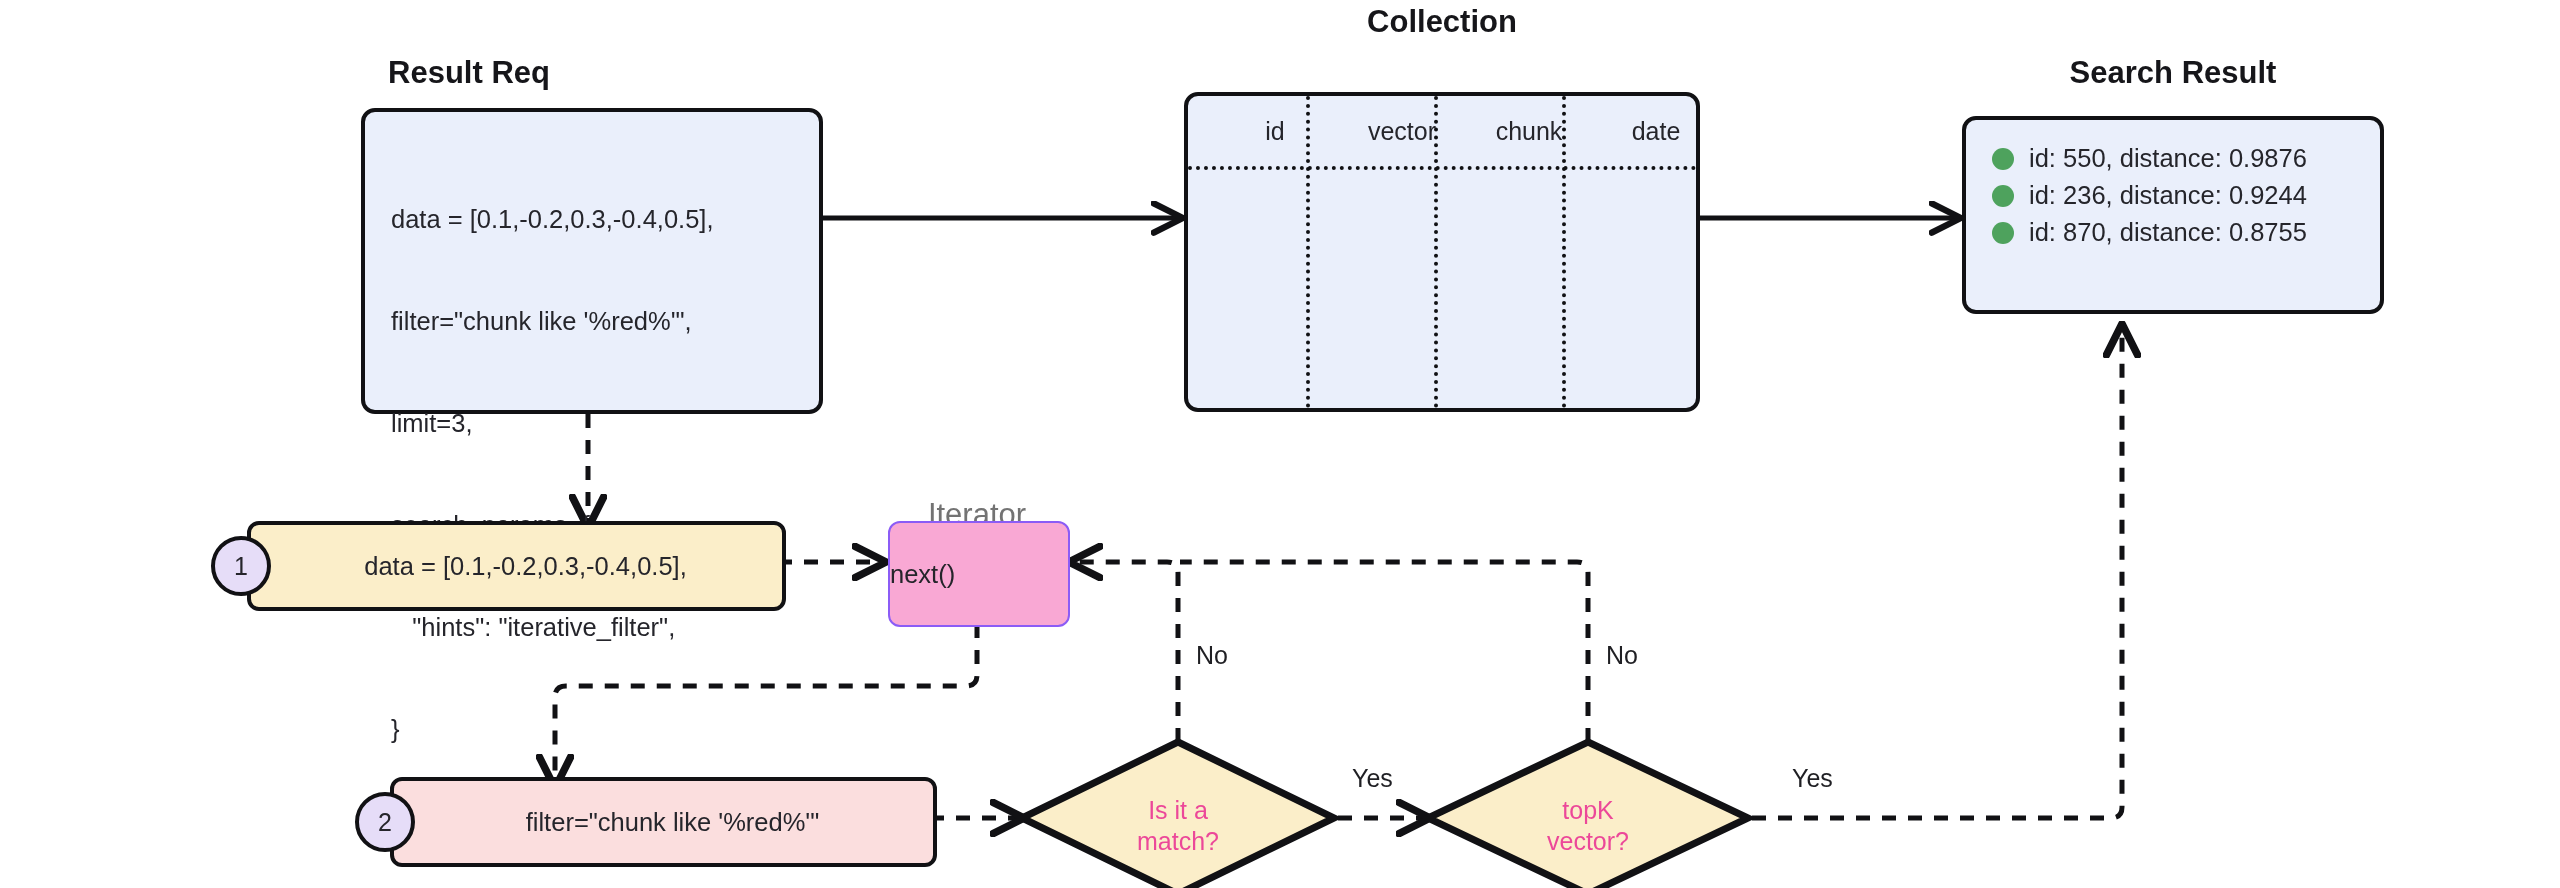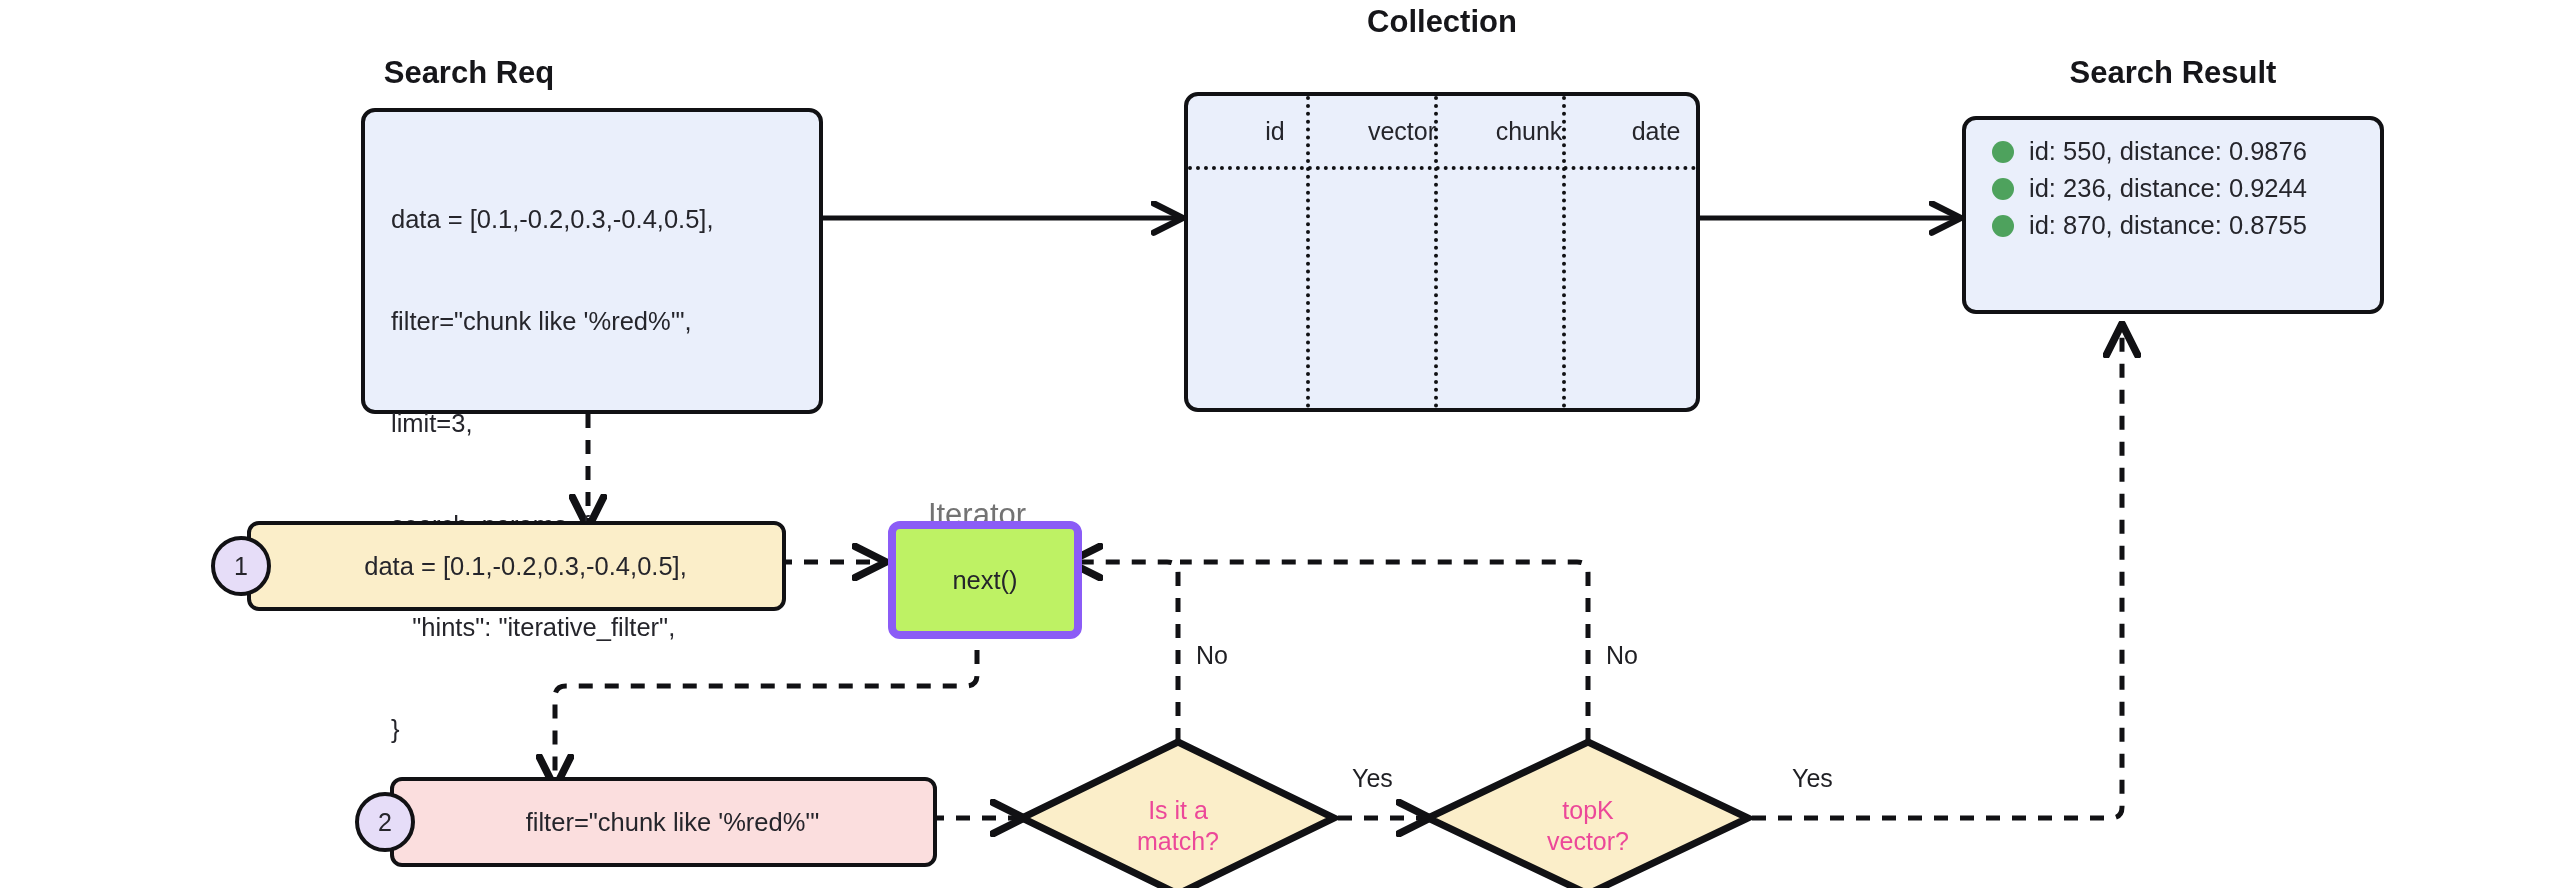--- a/index.html
+++ b/index.html
@@ -100,21 +100,21 @@
     left: 0;
     right: 0;
     height: 0;
     border-top: 4px dotted #111114;
   }
 
   
   .result-rows {
     position: absolute;
     left: 26px;
-    top: 13px;
+    top: 20px;
     right: 10px;
   }
   .result-row {
     display: flex;
     align-items: center;
     height: 37px;
   }
   .dot {
     width: 22px;
     height: 22px;
@@ -156,26 +156,25 @@
     align-items: center;
     justify-content: center;
     font-size: 25px;
     color: #25252b;
     z-index: 5;
   }
 
   
   .iter-box {
     position: absolute;
-    background: #bef264;
-    border: 8px solid #8b5cf6;
+    background: #f9a8d4;
+    border: 2px solid #8b5cf6;
     border-radius: 12px;
     display: flex;
     align-items: center;
-    justify-content: center;
     font-size: 25.5px;
     color: #25252b;
   }
 
   
   .diamond-wrap {
     position: absolute;
   }
   .diamond-text {
     position: absolute;
@@ -217,21 +216,21 @@
 
     <line x1="1338" y1="818" x2="1424" y2="818" stroke="#111114" stroke-width="5" stroke-dasharray="14 12" marker-end="url(#arrow-dash)"></line>
 
     <path d="M 1178 742 L 1178 573 Q 1178 562 1167 562 L 1075 562" fill="none" stroke="#111114" stroke-width="5" stroke-dasharray="14 12" marker-end="url(#arrow-dash)"></path>
 
     <path d="M 1588 742 L 1588 573 Q 1588 562 1577 562 L 1180 562" fill="none" stroke="#111114" stroke-width="5" stroke-dasharray="14 12"></path>
 
     <path d="M 1752 818 L 2111 818 Q 2122 818 2122 807 L 2122 330" fill="none" stroke="#111114" stroke-width="5" stroke-dasharray="14 12" marker-end="url(#arrow-dash)"></path>
   </svg>
 
-  <div class="title" style="left:469px; top:55px; transform:translateX(-50%);">Search Req</div>
+  <div class="title" style="left:469px; top:55px; transform:translateX(-50%);">Result Req</div>
 
   <div class="title" style="left:1442px; top:4px; transform:translateX(-50%);">Collection</div>
 
   <div class="title" style="left:2173px; top:55px; transform:translateX(-50%);">Search Result</div>
 
   <div class="node box-blue" style="left:361px; top:108px; width:462px; height:306px;">
     <div class="code-list">
       <div>data = [0.1,-0.2,0.3,-0.4,0.5],</div>
       <div>filter="chunk like '%red%'",</div>
       <div>limit=3,</div>

